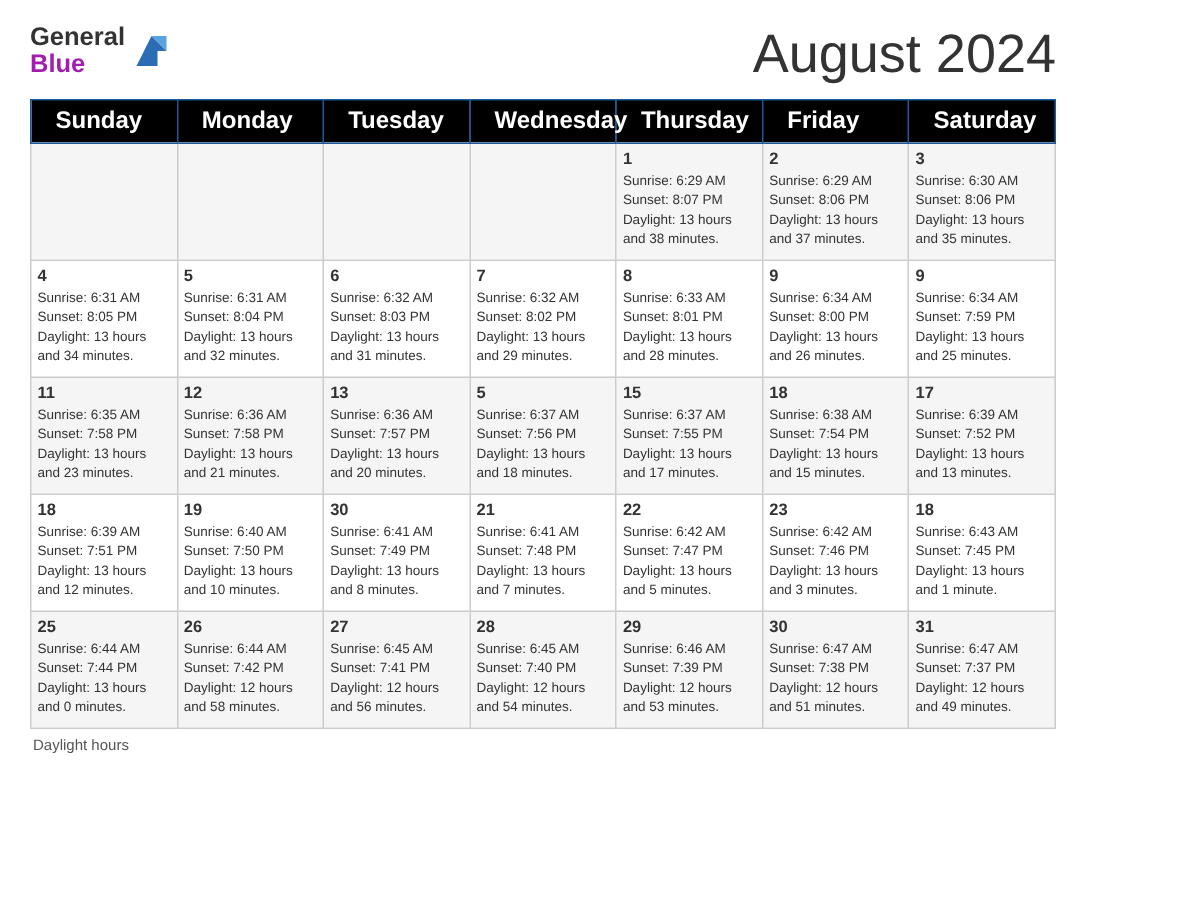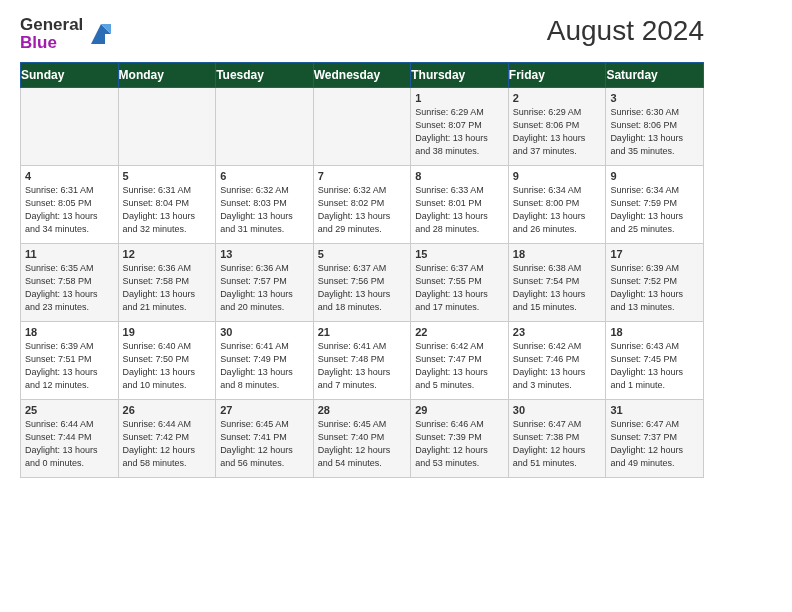--- a/index.html
+++ b/index.html
@@ -29,40 +29,40 @@
     }
     .logo-icon {
       width: 28px;
       height: 28px;
       margin-left: 2px;
     }
     .title-block {
       text-align: right;
     }
     .month-year {
-      font-size: 28px;
+      font-size: 36px;
       font-weight: 300;
       color: #333;
       line-height: 1.1;
     }
     .location {
       font-size: 14px;
       color: #555;
     }
     table {
       width: 100%;
       border-collapse: collapse;
       table-layout: fixed;
     }
     thead tr th {
-      background: #14532d;
+      background: #000000;
       color: #fff;
-      font-size: 12px;
+      font-size: 16px;
       font-weight: bold;
-      padding: 5px 0;
+      padding: 5px 16px;
       text-align: left;
       border: 1px solid #1a5a9a;
     }
     tbody tr td {
       border: 1px solid #ccc;
       vertical-align: top;
       padding: 4px 4px 4px 4px;
       font-size: 9.5px;
       color: #333;
       height: 78px;
@@ -268,13 +268,16 @@
             <div class="day-info">Sunrise: 6:47 AM<br>Sunset: 7:38 PM<br>Daylight: 12 hours<br>and 51 minutes.</div>
           </td>
           <td>
             <span class="day-num">31</span>
             <div class="day-info">Sunrise: 6:47 AM<br>Sunset: 7:37 PM<br>Daylight: 12 hours<br>and 49 minutes.</div>
           </td>
         </tr>
       </tbody>
   </table>
 
+  <div class="footer">
+    <span>Daylight hours</span>
+  </div>
 </div>
 
 </body></html>

